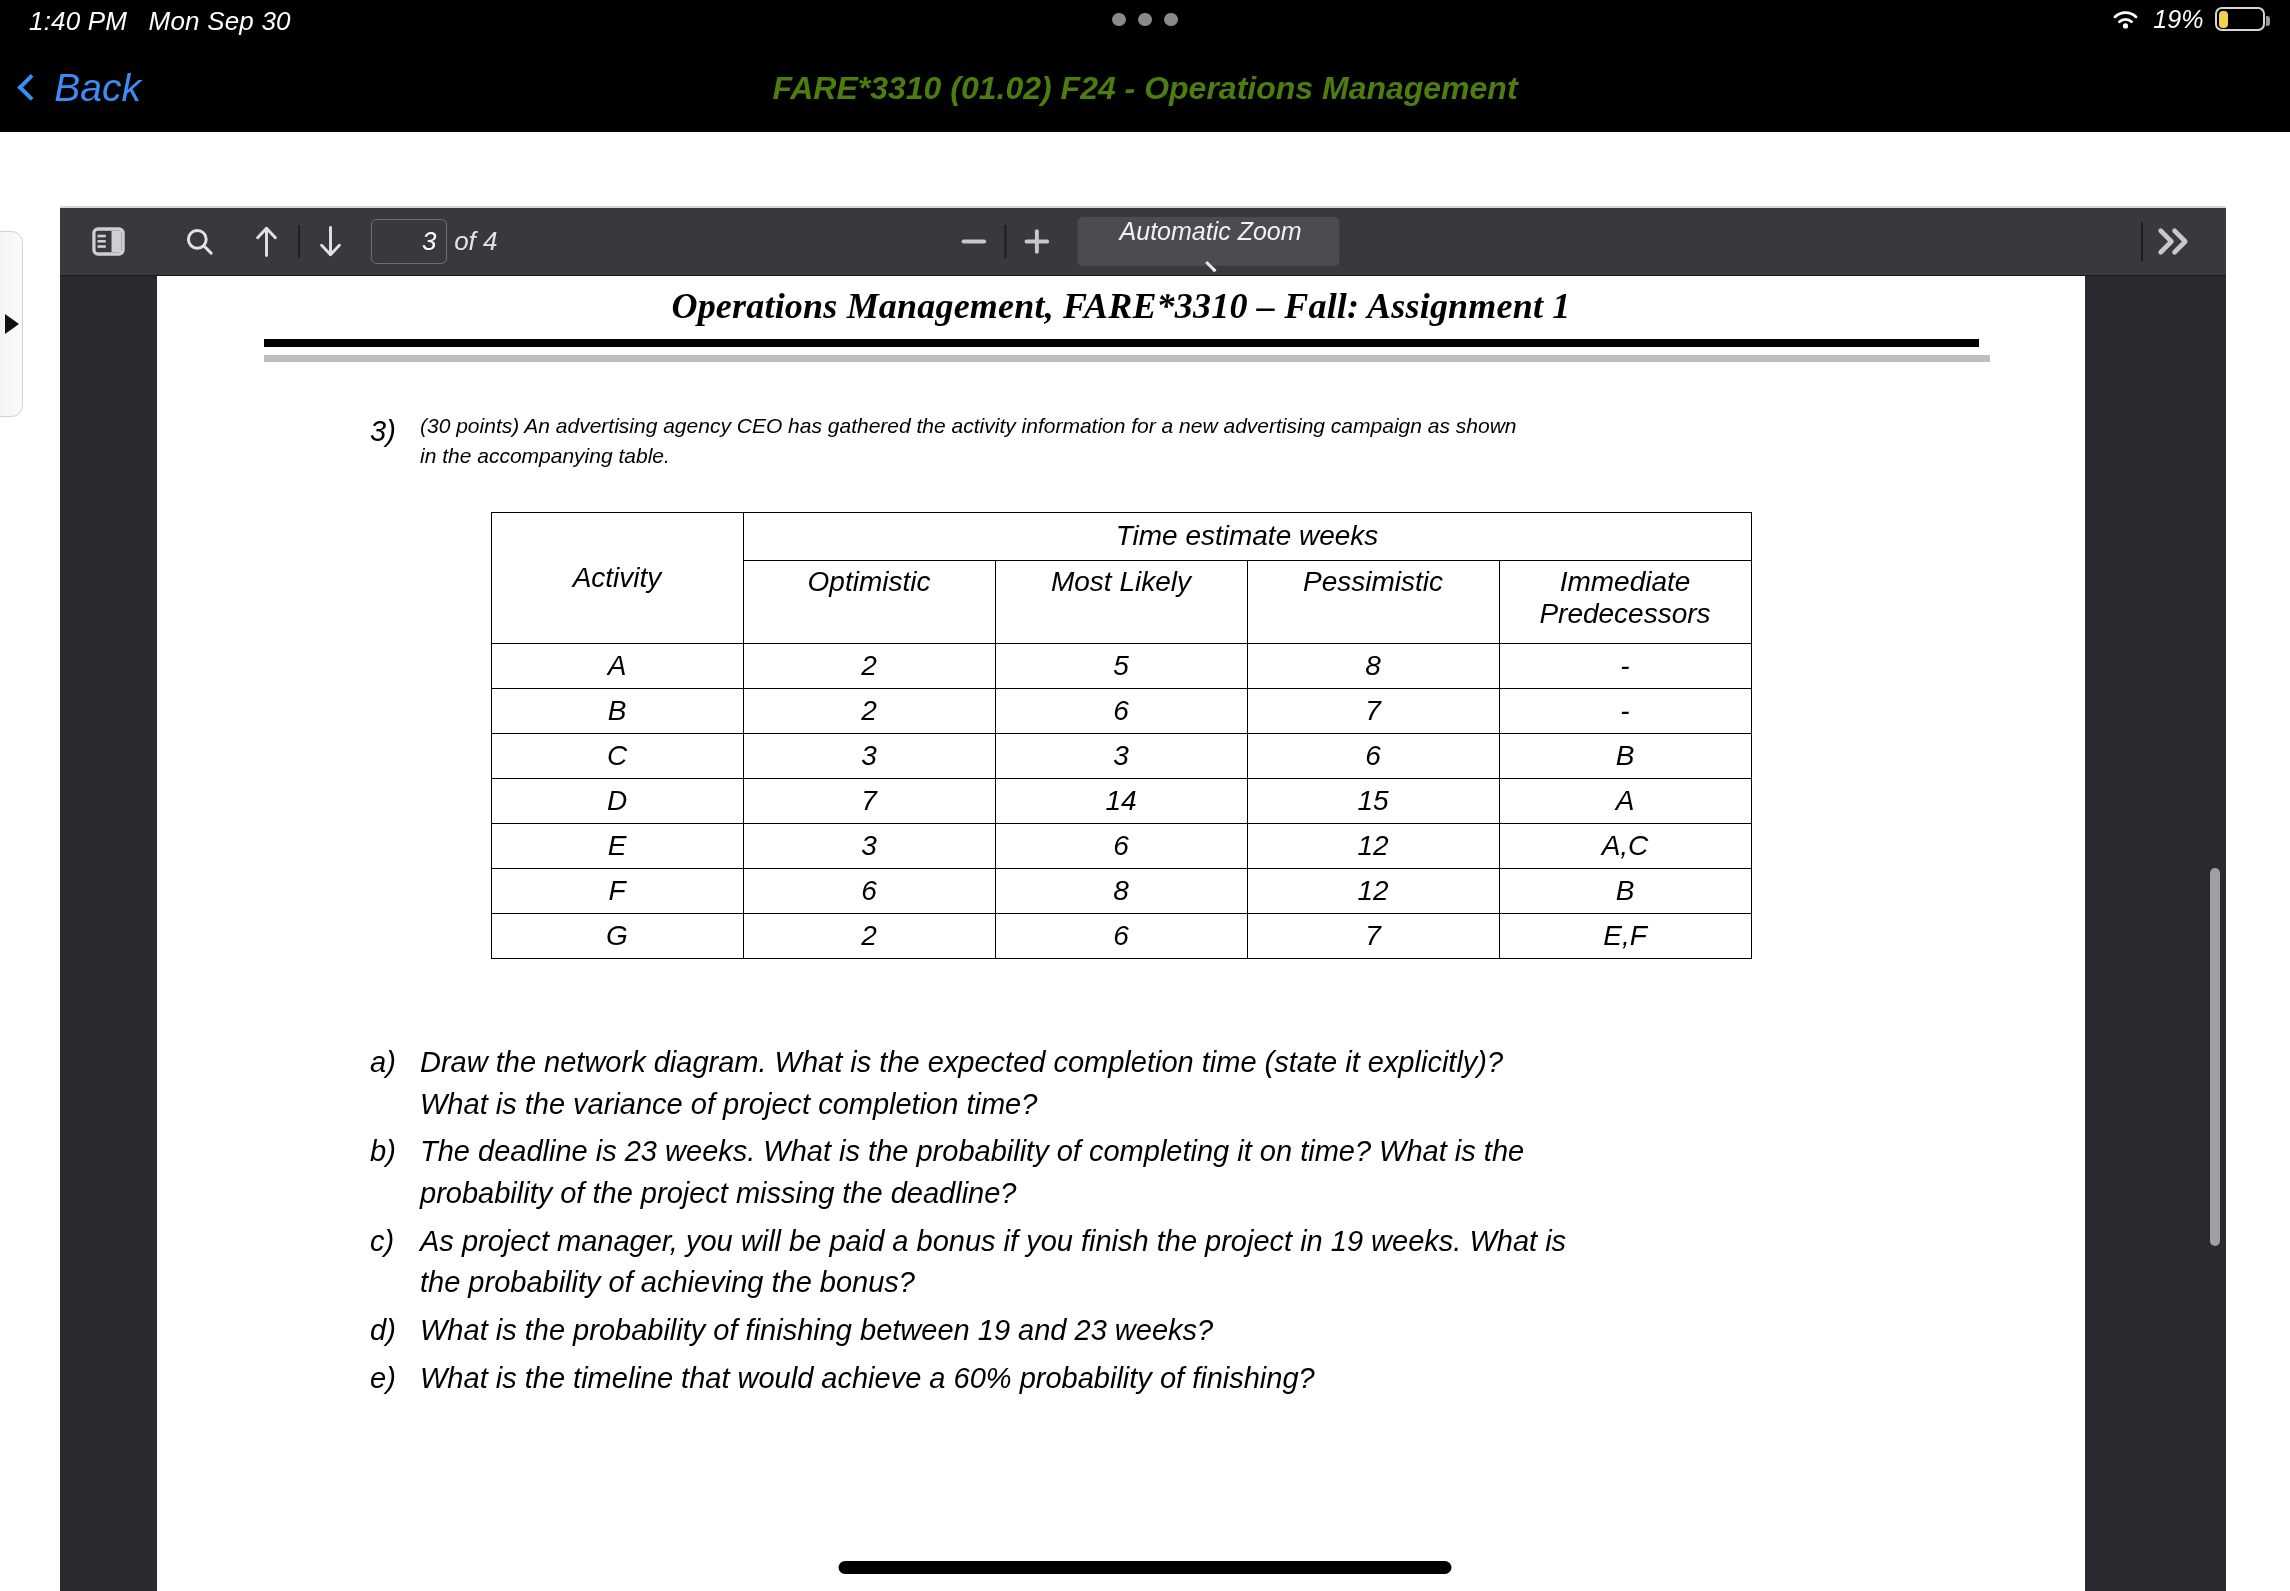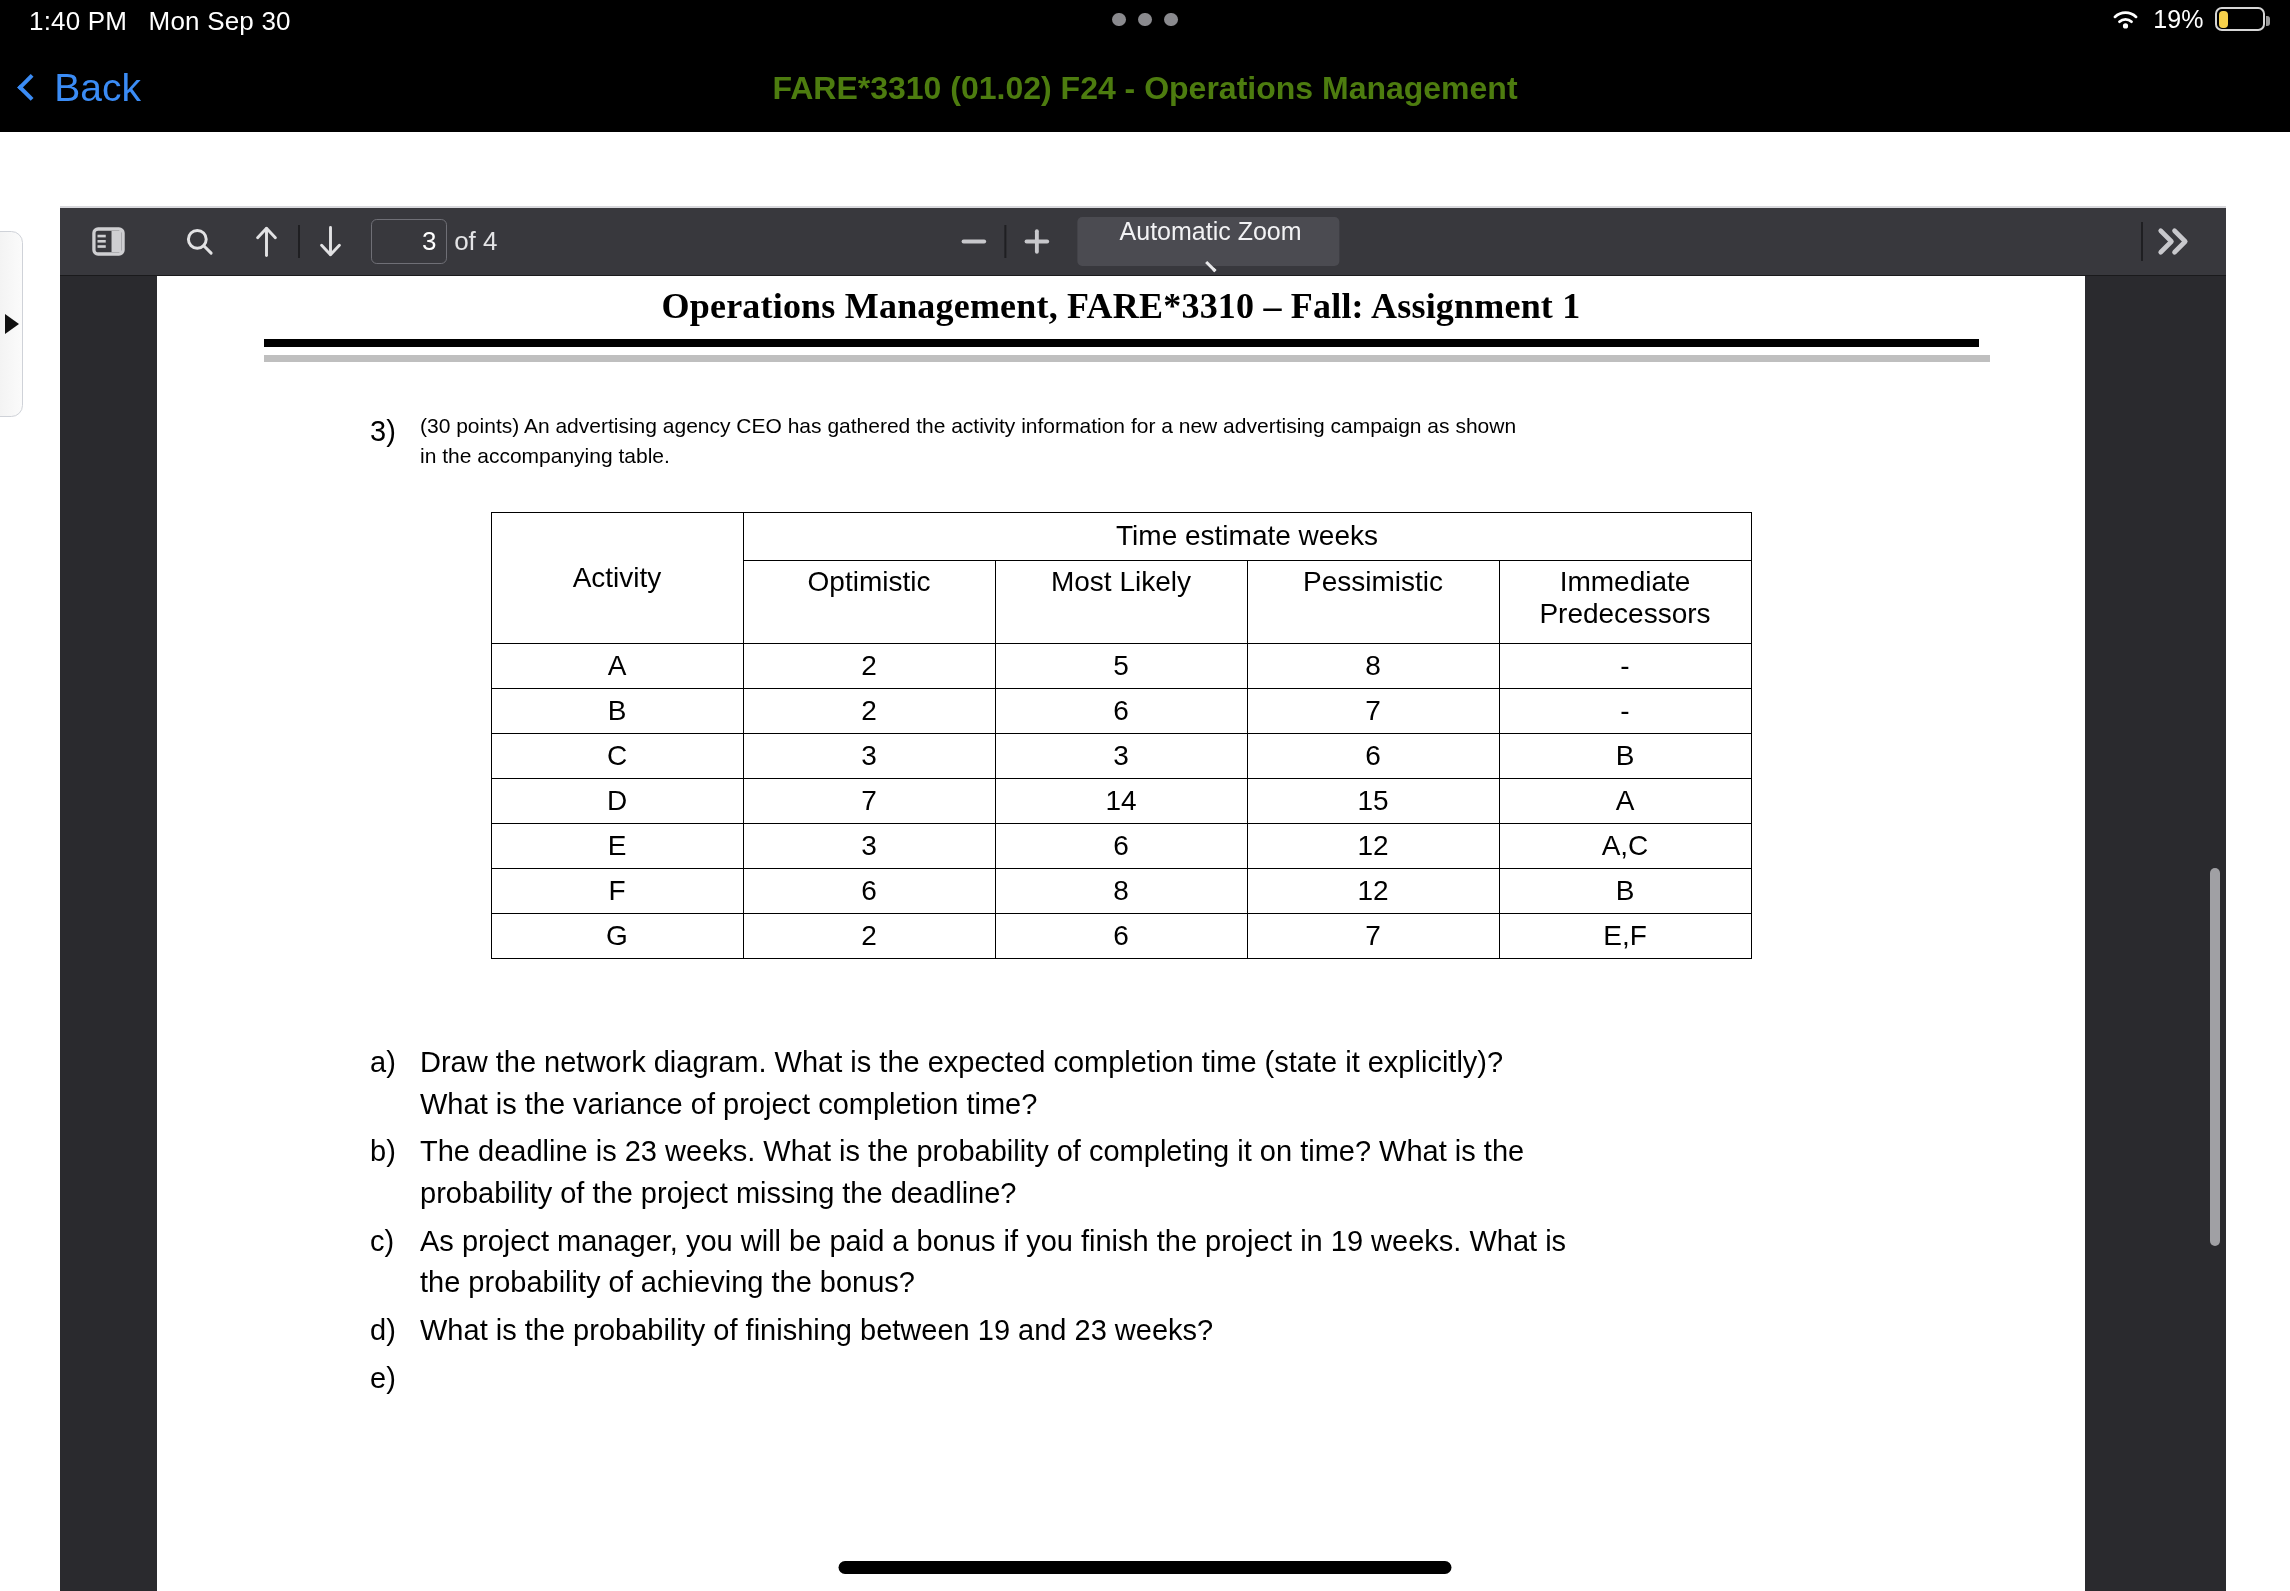--- a/index.html
+++ b/index.html
@@ -2,21 +2,21 @@
 <html><head>
 <meta charset="utf-8">
 <style>
   * { box-sizing: border-box; margin: 0; padding: 0; }
   html, body {
     width: 2290px; height: 1591px;
     background: #ffffff;
     font-family: "Liberation Sans", sans-serif;
     overflow: hidden;
   }
-  #root { position: relative; width: 2290px; height: 1591px; background: #ffffff; }
+  #root { position: relative; width: 2290px; height: 1591px; background: #ffffff; font-style: italic; }
 
   
   .statusbar {
     position: absolute; left: 0; top: 0; width: 2290px; height: 43px;
     background: #000000; color: #ffffff;
   }
   .sb-left {
     position: absolute; left: 29px; top: 5.8px;
     display: flex; align-items: center; gap: 21.3px;
     font-size: 26px; letter-spacing: 0.2px;
@@ -378,20 +378,21 @@
           <div class="sub-item">
             <div class="sub-letter">c)</div>
             <div class="sub-text">As project manager, you will be paid a bonus if you finish the project in 19 weeks.  What is the probability of achieving the bonus?</div>
           </div>
           <div class="sub-item">
             <div class="sub-letter">d)</div>
             <div class="sub-text">What is the probability of finishing between 19 and 23 weeks?</div>
           </div>
           <div class="sub-item">
             <div class="sub-letter">e)</div>
+            <div class="sub-text">What is the timeline that would achieve a 60% probability of finishing?</div>
           </div>
         </div>
 
       </div>
     </div>
 
     <div class="scrollbar-track">
       <div class="scrollbar-thumb"></div>
     </div>
   </div>

